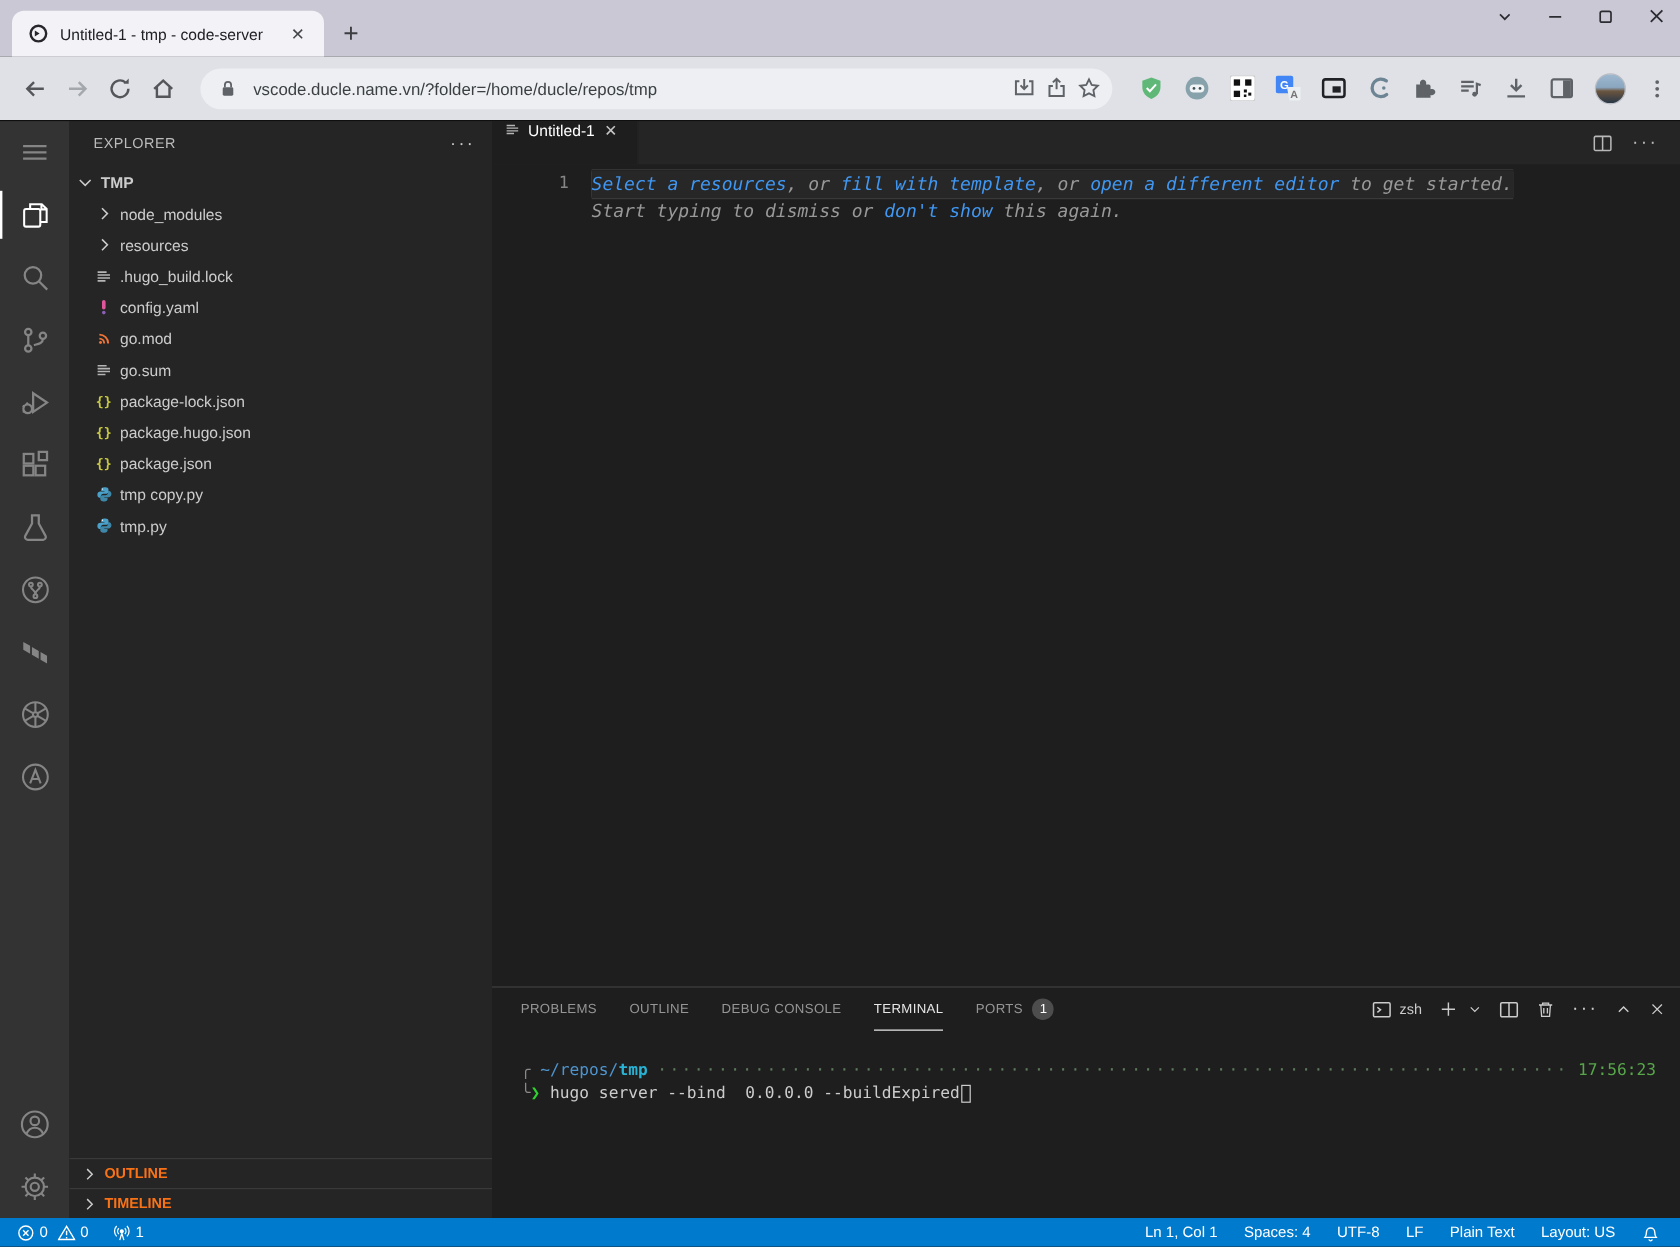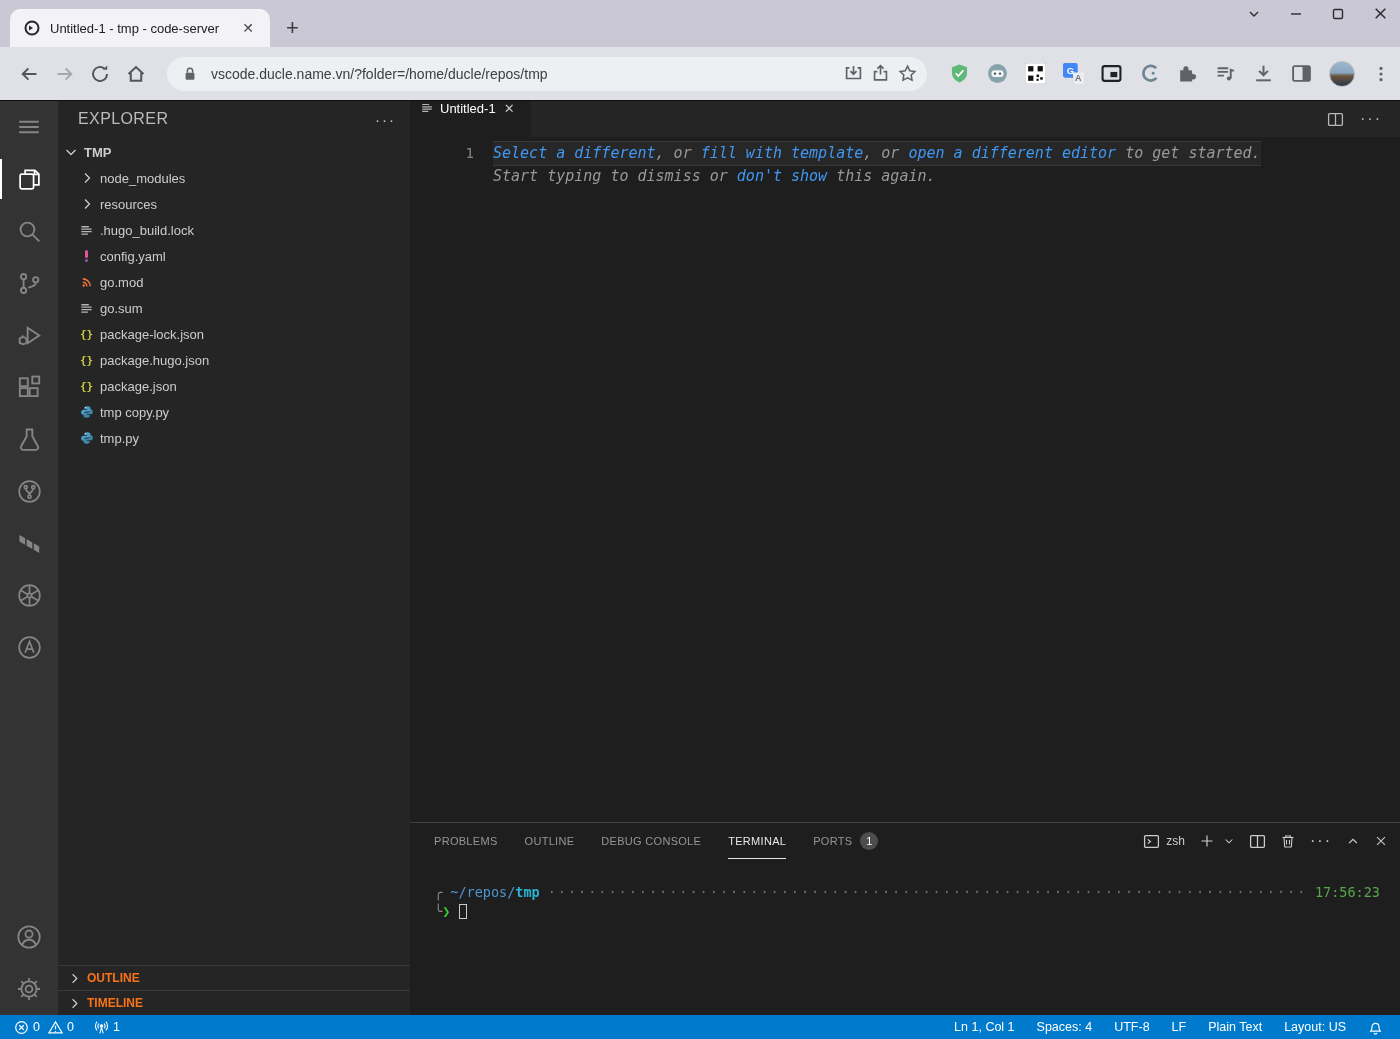--- a/index.html
+++ b/index.html
@@ -27,21 +27,21 @@
   
   .vscode { height:915px; display:flex; border-top:1px solid #0f0f10; }
   .activitybar { width:58px; background:#333333; display:flex; flex-direction:column; align-items:center; color:#858585; }
   .ab-item { width:58px; height:52px; display:flex; align-items:center; justify-content:center; position:relative; color:#858585; }
   .ab-item.active { color:#ffffff; }
   .ab-item.active::before { content:""; position:absolute; left:0; top:6px; bottom:6px; width:2px; background:#ffffff; }
   .ab-spacer { flex:1; }
 
   .sidebar { width:352px; background:#252526; display:flex; flex-direction:column; color:#cccccc; }
   .sb-header { height:36px; display:flex; align-items:center; padding:0 14px 0 20px; }
-  .sb-title { font-size:16px; color:#bbbbbb; letter-spacing:.4px; flex:1; }
+  .sb-title { font-size:12px; color:#bbbbbb; letter-spacing:.4px; flex:1; }
   .sb-more { color:#cccccc; letter-spacing:2px; font-size:15px; }
   .tree { flex:1; overflow:hidden; padding-top:2px; }
   .trow { height:26px; display:flex; align-items:center; font-size:13px; color:#cccccc; padding-left:20px; gap:5px; }
   .trow.root { padding-left:4px; font-weight:bold; font-size:13px; }
   .fi { width:17px; height:17px; display:flex; align-items:center; justify-content:center; flex:0 0 17px; }
   .fi-json { color:#cbcb41; font-family:"DejaVu Sans Mono", monospace; font-size:11px; font-weight:bold; }
   .fi-yaml { flex-direction:column; gap:1px; }
   .fi-yaml .bar { width:3px; height:8px; border-radius:2px; background:#e0569c; }
   .fi-yaml .dot { width:3px; height:3px; border-radius:50%; background:#8b5fb5; }
   .sb-bottom .srow { height:25px; display:flex; align-items:center; gap:4px; padding-left:8px;
@@ -482,21 +482,21 @@
               <path d="M8 2.5v11"></path>
             </svg>
           </span>
         <span style="letter-spacing:2px;">···</span>
       </div>
     </div>
 
     <div class="editor">
       <div class="cline">
         <span class="ln">1</span>
-        <span class="ltext hl"><span class="lnk">Select a different</span><span>, or </span><span class="lnk">fill with template</span><span>, or </span><span class="lnk">open a different editor</span><span> to get started.</span></span>
+        <span class="ltext hl"><span class="lnk">Select a resources</span><span>, or </span><span class="lnk">fill with template</span><span>, or </span><span class="lnk">open a different editor</span><span> to get started.</span></span>
       </div>
       <div class="cline">
         <span class="ln"></span>
         <span class="ltext"><span>Start typing to dismiss or </span><span class="lnk">don't show</span><span> this again.</span></span>
       </div>
     </div>
 
     <div class="panel">
       <div class="ptabs">
         <span class="ptab">PROBLEMS</span>
@@ -551,20 +551,21 @@
       </div>
       <div class="term">
         <div class="trow2">
           <span class="corner">╭</span><span> </span>
           <span class="tpath-a">~/repos/</span><span class="tpath-b">tmp</span>
           <span class="tdots">····································································································································</span>
           <span class="ttime">17:56:23</span>
         </div>
         <div class="trow2">
           <span class="corner">╰</span><span class="tprompt">❯</span><span> </span>
+          <span>hugo server --bind  0.0.0.0 --buildExpired</span>
           <span class="cursor"></span>
         </div>
       </div>
     </div>
   </div>
 </div>
 
 <div class="statusbar">
   <span class="st-item">
     <span>

